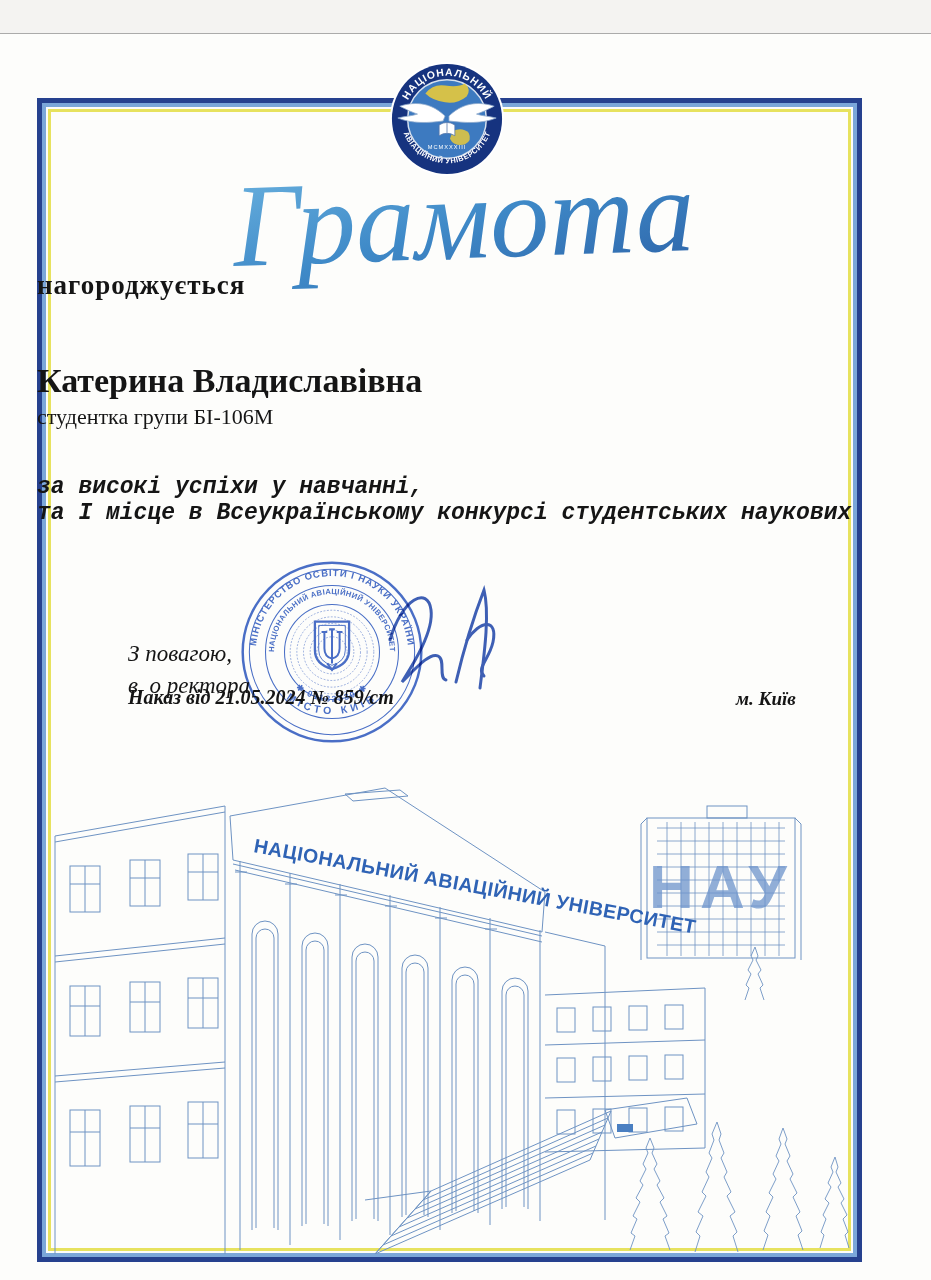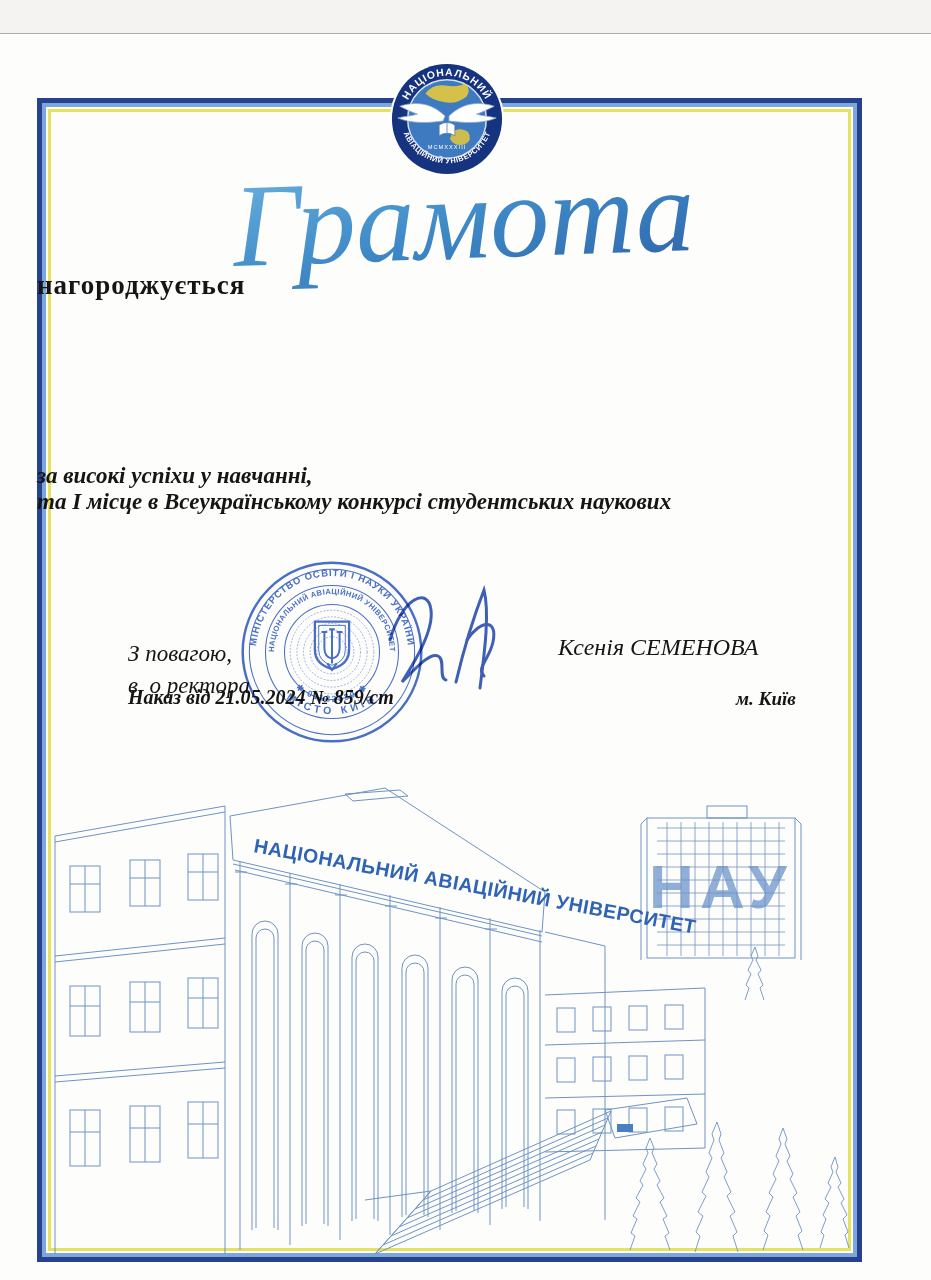--- a/index.html
+++ b/index.html
@@ -18,21 +18,21 @@
   .frame-inner{position:absolute;inset:2px;border:3px solid #e7e25e;}
 
   .abs{position:absolute;}
   .centered{left:37px;width:873px;text-align:left;}
 
   .award-verb{top:270px;font-size:27px;font-weight:bold;letter-spacing:1px;}
   .surname{top:314px;font-size:42px;font-weight:bold;letter-spacing:1px;}
   .fullname{top:362px;font-size:34px;font-weight:bold;}
   .role1{top:404px;font-size:22px;}
   .role2{top:429px;font-size:22px;}
-  .reason{top:463px;font-size:23px;font-weight:bold;font-style:italic;line-height:26px;}
+  .reason{top:474px;font-size:23px;font-weight:bold;font-style:italic;line-height:26px;font-family:Liberation Mono, monospace;}
 
   .sig-greeting1{left:128px;top:641px;font-size:23px;font-style:italic;}
   .sig-greeting2{left:128px;top:641px;font-size:23px;font-style:italic;margin-top:32px;}
   .order-line{left:128px;top:686px;font-size:20px;font-weight:bold;font-style:italic;}
   .signer-name{left:558px;top:634px;font-size:24px;font-style:italic;}
   .city{left:697px;top:688px;font-size:19px;font-weight:bold;font-style:italic;margin-left:39px;}
 
   .stamp{position:absolute;left:237px;top:557px;width:190px;height:190px;
          mix-blend-mode:multiply;opacity:.92;}
   .signature{position:absolute;left:372px;top:570px;width:150px;height:135px;
@@ -84,30 +84,31 @@
       <linearGradient id="titleGrad" x1="0" y1="0" x2="1" y2="1">
         <stop offset="0" stop-color="#6db4e0"></stop>
         <stop offset="0.5" stop-color="#3f8ac8"></stop>
         <stop offset="1" stop-color="#2d63a8"></stop>
       </linearGradient>
     </defs>
     <text x="440" y="122" text-anchor="middle" transform="rotate(-2 440 122)" font-family="Liberation Serif, DejaVu Serif, serif" font-style="italic" font-size="118" fill="url(#titleGrad)">Грамота</text>
   </svg>
 
   <div class="abs centered award-verb">нагороджується</div>
+  <div class="abs centered fullname">Катерина Владиславівна</div>
+  <div class="abs centered role1">студентка групи БІ-106М</div>
 
   <div class="abs centered reason">
     <div>за високі успіхи у навчанні,</div>
     <div>та І місце в Всеукраїнському конкурсі студентських наукових</div>
   </div>
 
   <div class="abs sig-greeting1">З повагою,</div>
   <div class="abs sig-greeting2">в. о ректора</div>
   <div class="abs order-line">Наказ від 21.05.2024 № 859/ст</div>
-  <div class="abs signer-name">Ксенія СЕМЕНОВА</div>
   <div class="abs city">м. Київ</div>
 
   <svg class="stamp" viewBox="0 0 200 200">
     <g stroke="#3a63c5" fill="none">
       <circle cx="100" cy="100" r="94" stroke-width="2.6"></circle>
       <circle cx="100" cy="100" r="87" stroke-width="1.1"></circle>
       <circle cx="100" cy="100" r="70" stroke-width="1.1"></circle>
       <circle cx="100" cy="100" r="50" stroke-width="1.1"></circle>
       <circle cx="100" cy="100" r="44" stroke-width="0.7" stroke-dasharray="2 1.6" opacity=".8"></circle>
       <circle cx="100" cy="100" r="37" stroke-width="0.7" stroke-dasharray="2 1.6" opacity=".8"></circle>

